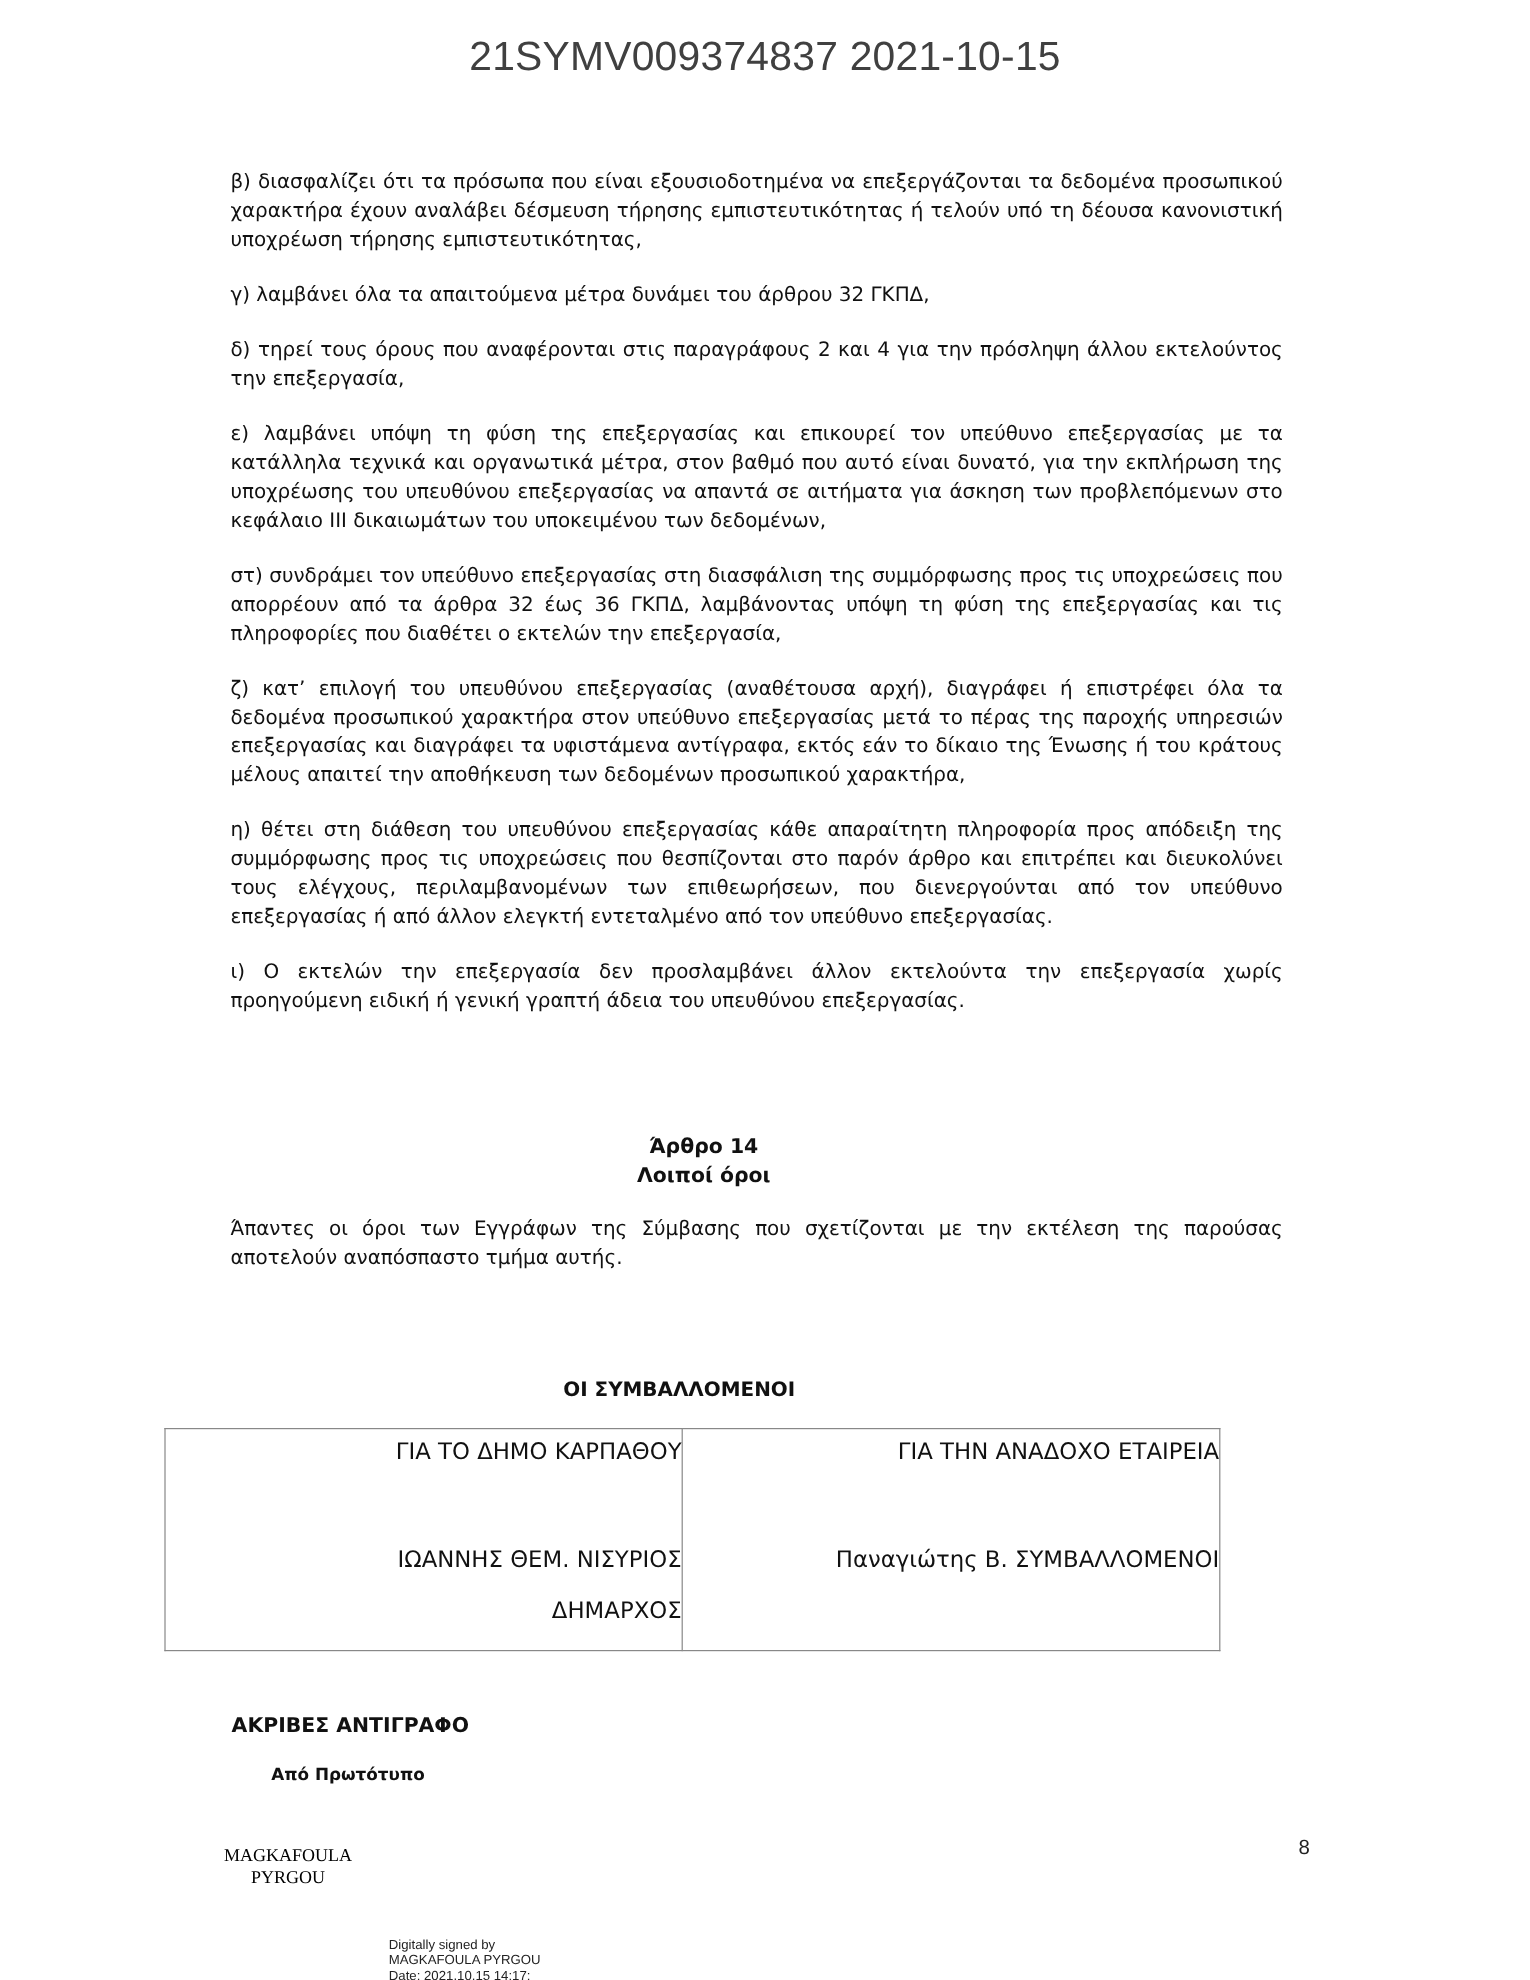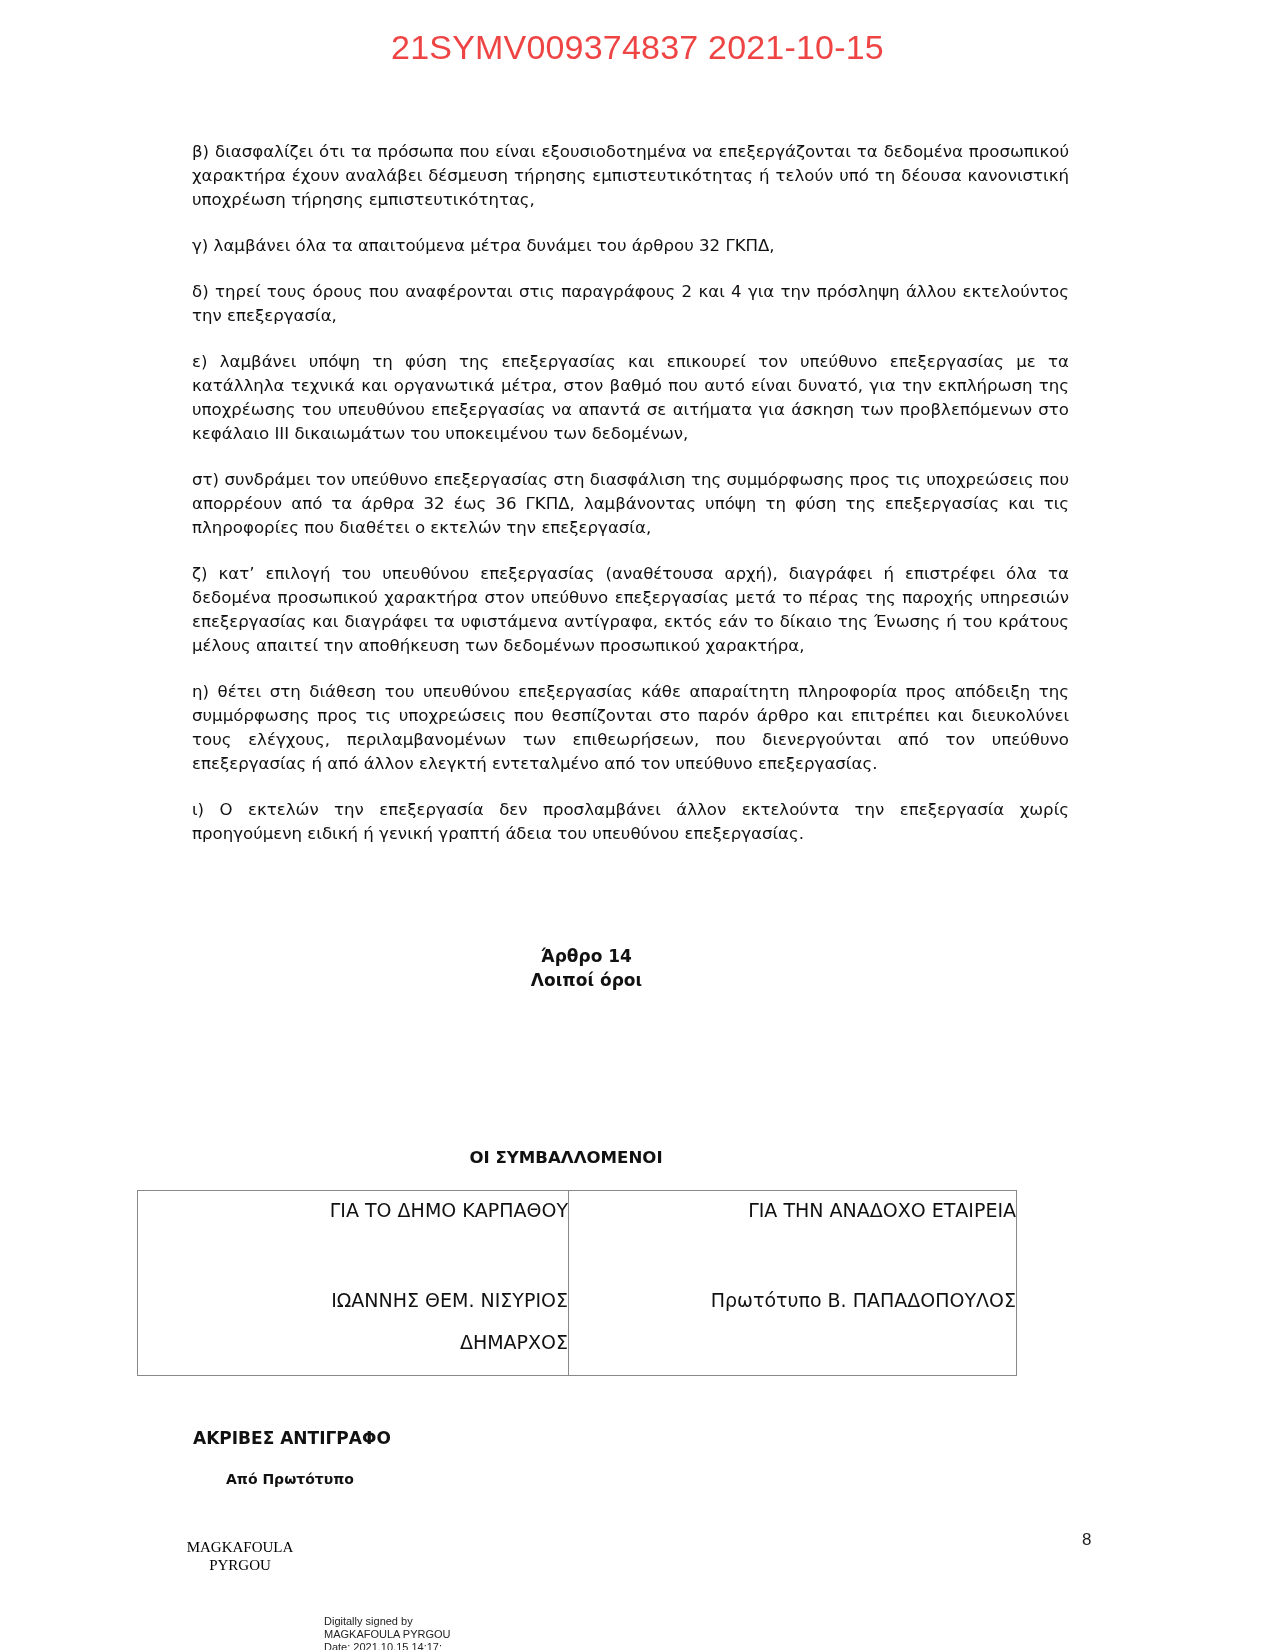--- a/index.html
+++ b/index.html
@@ -17,21 +17,21 @@
     }
     .doc-id {
       position: absolute;
       top: 28px;
       left: 0;
       width: 1275px;
       text-align: center;
       font-family: "Liberation Sans", sans-serif;
       font-size: 34px;
       letter-spacing: 0.2px;
-      color: #ef4444;
+      color: #404040;
     }
     .body-text {
       position: absolute;
       left: 192px;
       width: 877px;
       top: 140px;
     }
     .para {
       font-size: 16.6px;
       line-height: 24px;
@@ -143,35 +143,36 @@
   <p class="para">η) θέτει στη διάθεση του υπευθύνου επεξεργασίας κάθε απαραίτητη πληροφορία προς απόδειξη της συμμόρφωσης προς τις υποχρεώσεις που θεσπίζονται στο παρόν άρθρο και επιτρέπει και διευκολύνει τους ελέγχους, περιλαμβανομένων των επιθεωρήσεων, που διενεργούνται από τον υπεύθυνο επεξεργασίας ή από άλλον ελεγκτή εντεταλμένο από τον υπεύθυνο επεξεργασίας.</p>
   <p class="para">ι) Ο εκτελών την επεξεργασία δεν προσλαμβάνει άλλον εκτελούντα την επεξεργασία χωρίς προηγούμενη ειδική ή γενική γραπτή άδεια του υπευθύνου επεξεργασίας.</p>
 </div>
 
 <div class="article-heading">
   <div>Άρθρο 14</div>
   <div>Λοιποί όροι</div>
 </div>
 
 <div class="after-article">
+  <p class="para">Άπαντες οι όροι των Εγγράφων της Σύμβασης που σχετίζονται με την εκτέλεση της παρούσας αποτελούν αναπόσπαστο τμήμα αυτής.</p>
 </div>
 
 <div class="parties-title">ΟΙ ΣΥΜΒΑΛΛΟΜΕΝΟΙ</div>
 
 <table class="sig-table">
   <tbody>
       <tr>
     <td class="left">
       <div class="sig-head">ΓΙΑ ΤΟ ΔΗΜΟ ΚΑΡΠΑΘΟΥ</div>
       <div class="sig-name">ΙΩΑΝΝΗΣ ΘΕΜ. ΝΙΣΥΡΙΟΣ</div>
       <div class="sig-role">ΔΗΜΑΡΧΟΣ</div>
     </td>
     <td>
       <div class="sig-head">ΓΙΑ ΤΗΝ ΑΝΑΔΟΧΟ ΕΤΑΙΡΕΙΑ</div>
-      <div class="sig-name">Πρωτότυπο Β. ΠΑΠΑΔΟΠΟΥΛΟΣ</div>
+      <div class="sig-name">Παναγιώτης Β. ΣΥΜΒΑΛΛΟΜΕΝΟΙ</div>
     </td>
   </tr>
 </tbody>
   </table>
 
 <div class="copy-label">ΑΚΡΙΒΕΣ ΑΝΤΙΓΡΑΦΟ</div>
 <div class="copy-sub">Από Πρωτότυπο</div>
 
 <div class="signer-name">
   <div>MAGKAFOULA</div>

